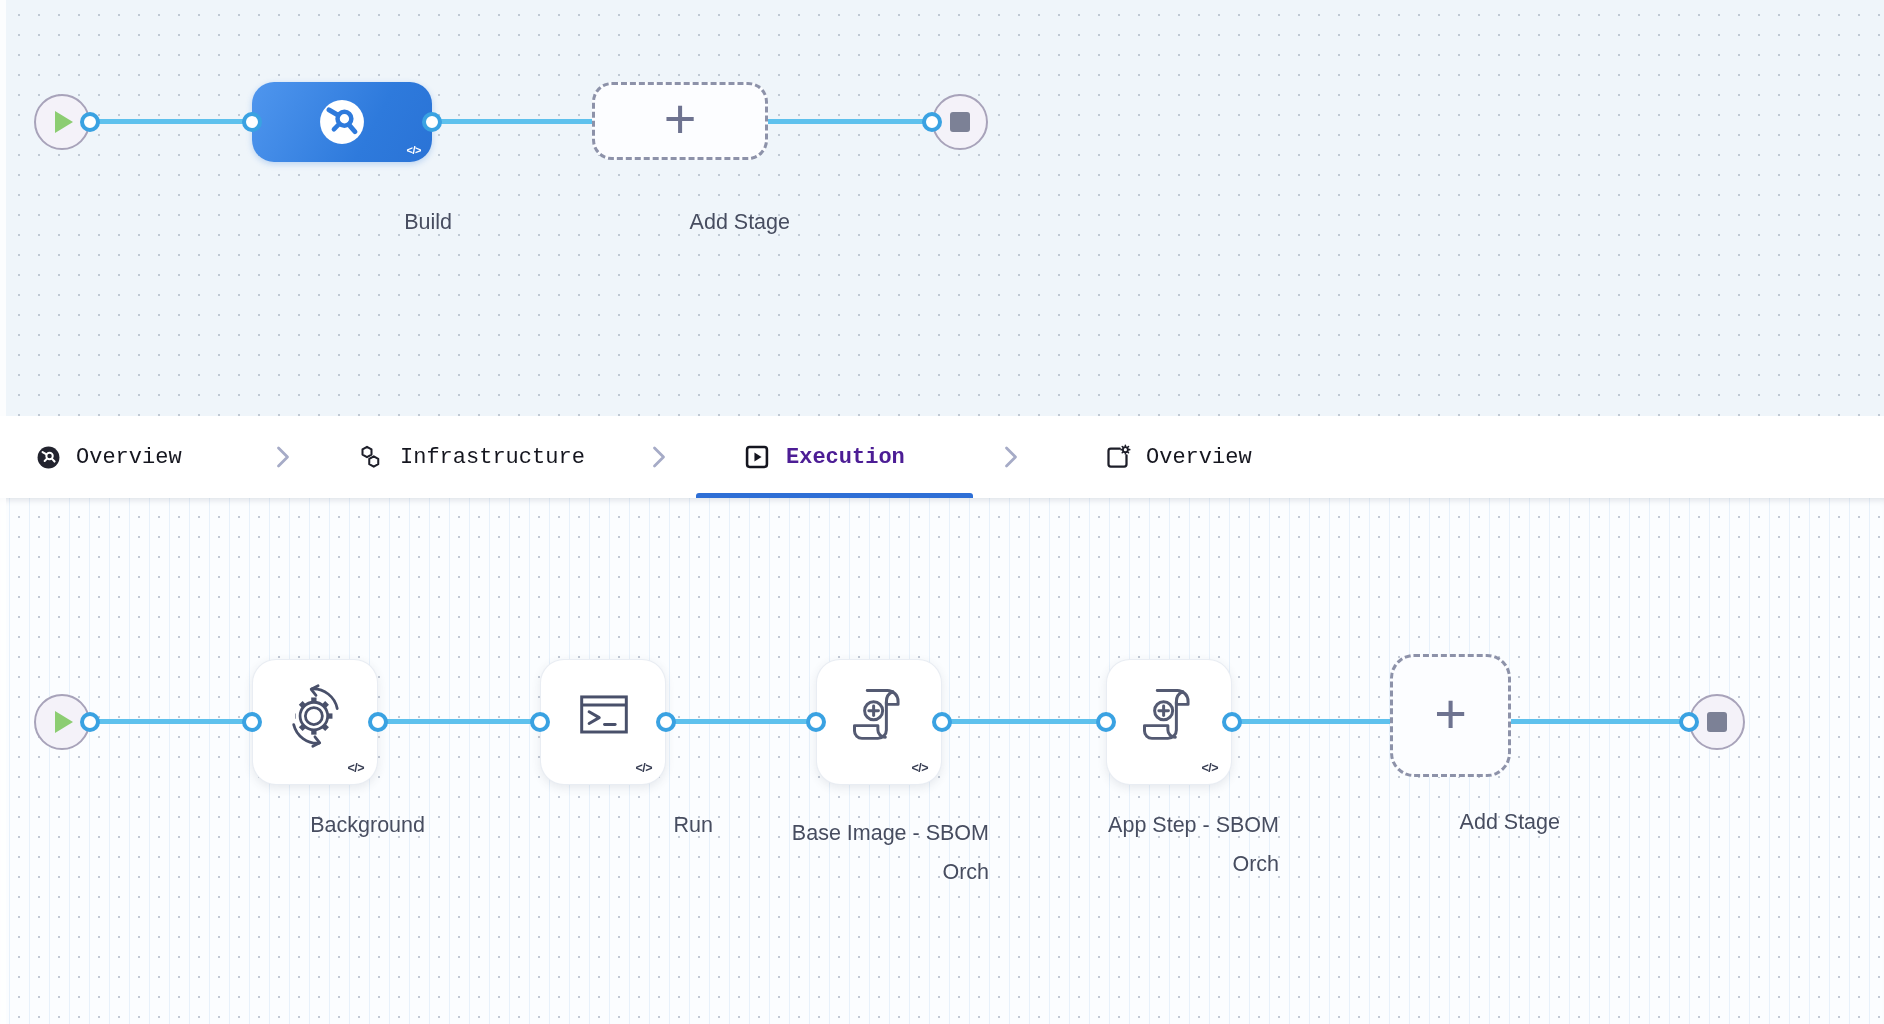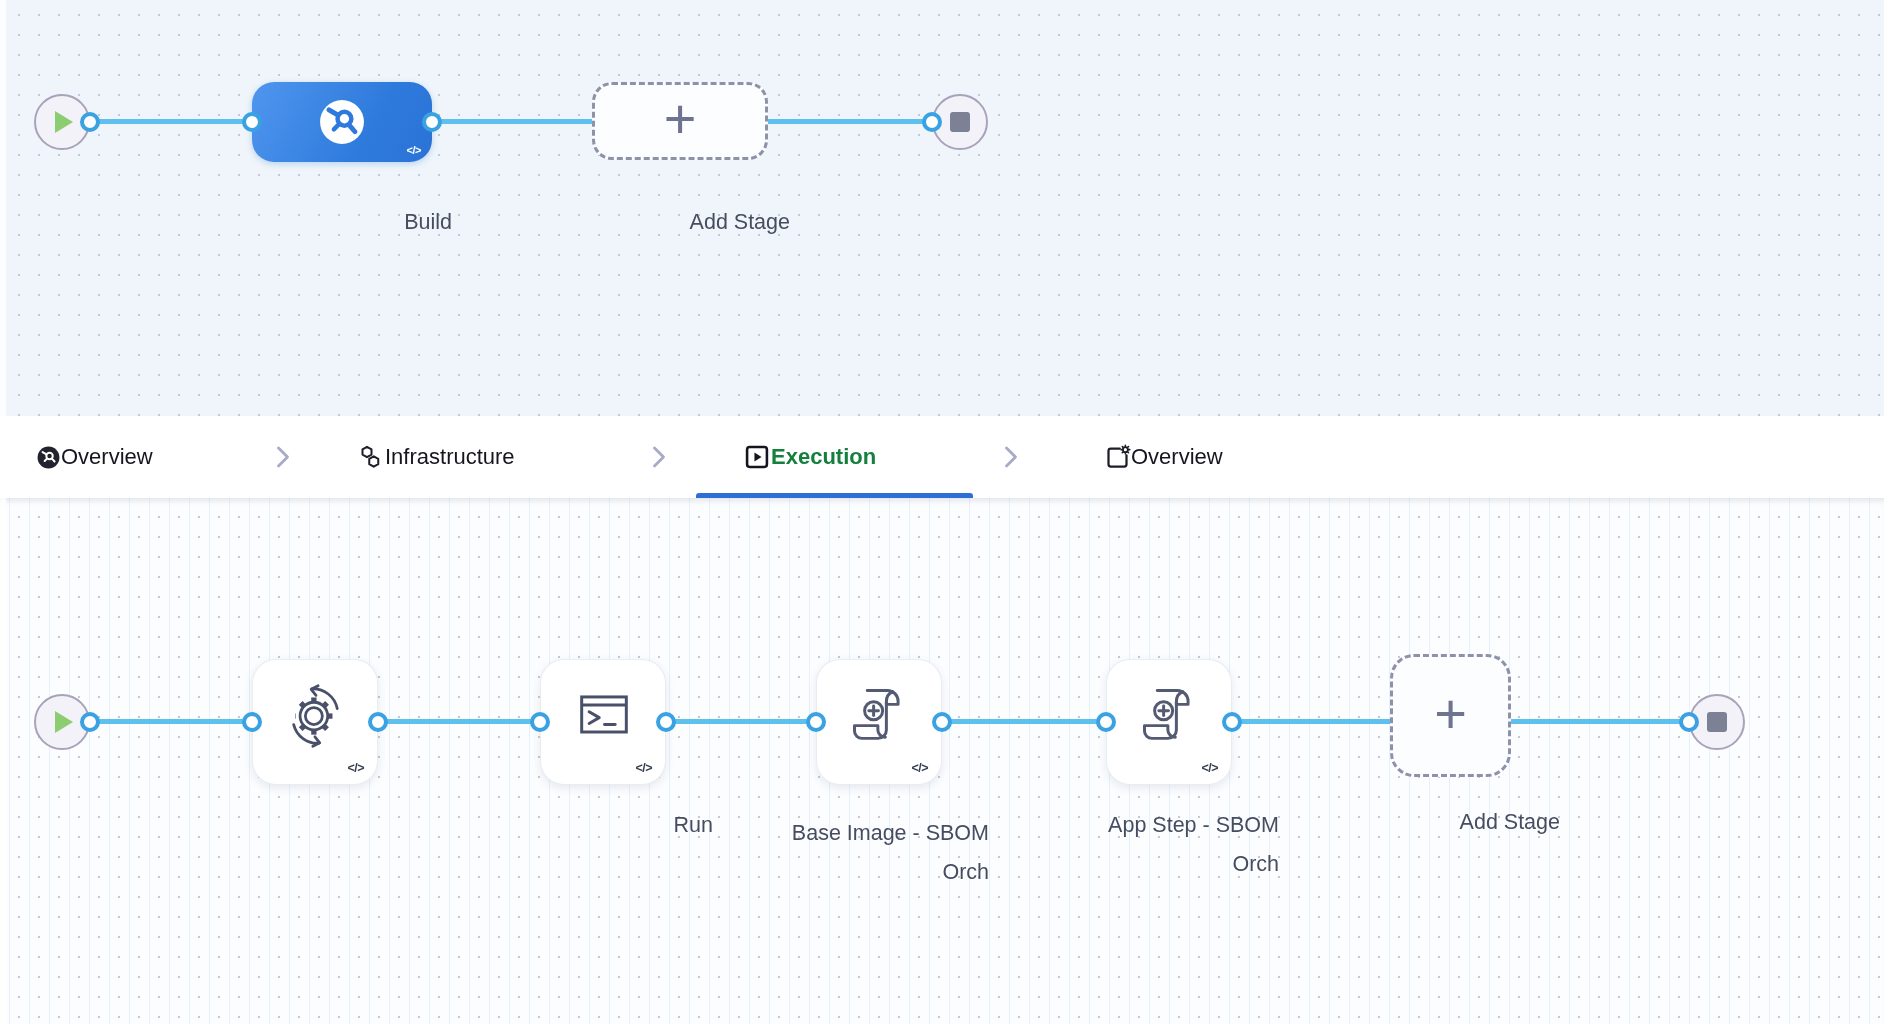--- a/index.html
+++ b/index.html
@@ -61,26 +61,26 @@
   .step-card{
     position:absolute;top:161px;width:126px;height:126px;border-radius:24px;z-index:2;
     background:#ffffff;border:1px solid rgba(221,227,236,0.65);box-sizing:border-box;
     box-shadow:0 3px 10px rgba(45,55,80,0.10);
   }
   .step-card svg.step-icon{position:absolute;left:29px;top:21px;}
   .tabbar{
     position:absolute;left:0;top:416px;width:1884px;height:82px;background:#ffffff;z-index:4;
   }
   .tab{
-    position:absolute;top:0;height:82px;display:flex;align-items:center;
+    position:absolute;top:0;height:82px;display:flex;align-items:center;gap:15px;
     background:none;border:none;padding:0;cursor:pointer;
-    font-family:Liberation Sans, sans-serif;
+    font-family:Liberation Mono, monospace;
   }
   .tab-label{font-size:22px;color:#15161f;}
-  .tab.active .tab-label{font-weight:700;color:#15803d;}
+  .tab.active .tab-label{font-weight:700;color:#4c1d95;}
   .chevron-sep{position:absolute;top:29px;}
   .tab-underline{position:absolute;bottom:0;left:696px;width:277px;height:5px;background:#2e6fd6;border-radius:3px 3px 0 0;}
 </style>
 </head>
 <body>
 
 <section class="canvas canvas-top">
   <div class="hline" style="left:90px;top:119px;width:842px;"></div>
 
   <div class="node-circle" style="left:34px;top:94px;">
@@ -251,17 +251,18 @@
   <div class="port" style="left:242px;top:214px;"></div>
   <div class="port" style="left:368px;top:214px;"></div>
   <div class="port" style="left:530px;top:214px;"></div>
   <div class="port" style="left:656px;top:214px;"></div>
   <div class="port" style="left:806px;top:214px;"></div>
   <div class="port" style="left:932px;top:214px;"></div>
   <div class="port" style="left:1096px;top:214px;"></div>
   <div class="port" style="left:1222px;top:214px;"></div>
   <div class="port" style="left:1679px;top:214px;"></div>
 
+  <div class="node-label" style="left:205px;top:308px;">Background</div>
   <div class="node-label" style="left:493px;top:308px;">Run</div>
   <div class="node-label" style="left:769px;top:316px;">Base Image - SBOM Orch</div>
   <div class="node-label" style="left:1059px;top:308px;">App Step - SBOM Orch</div>
   <div class="node-label" style="left:1340px;top:305px;">Add Stage</div>
 </section>
 
 </body></html>

